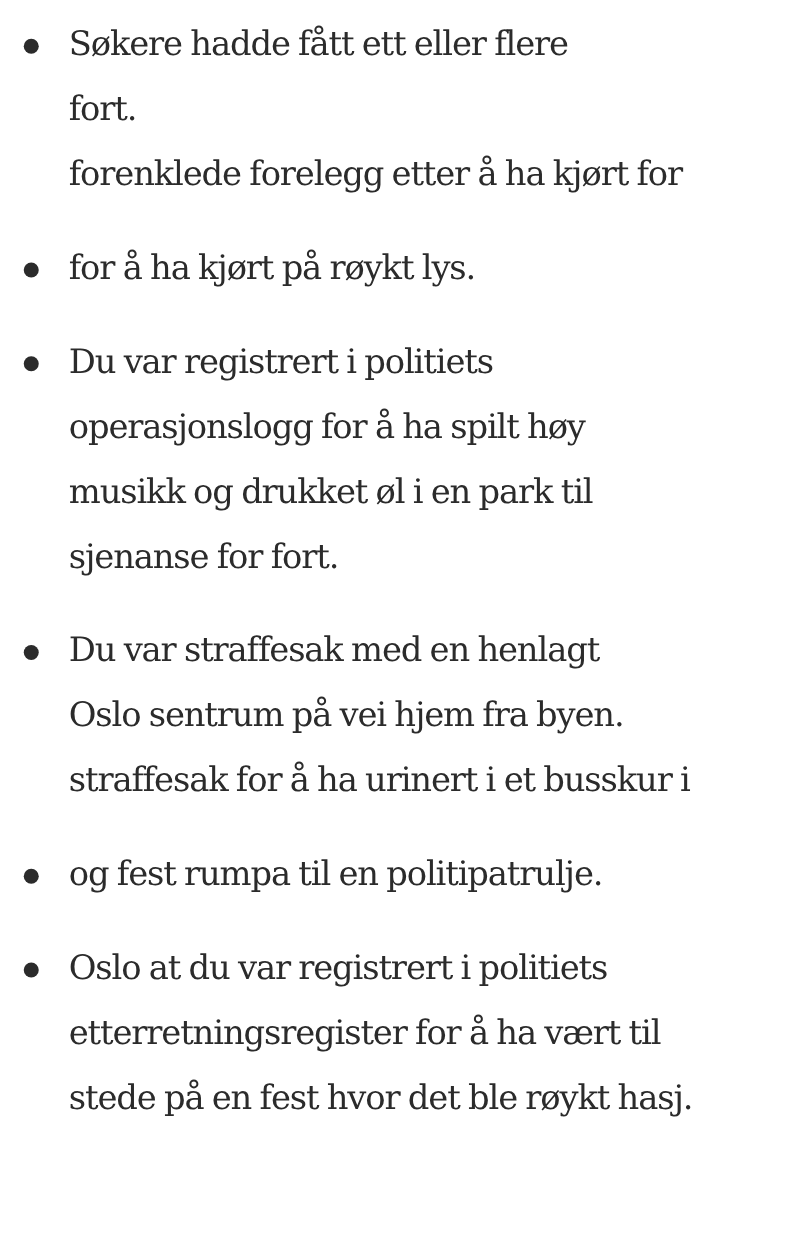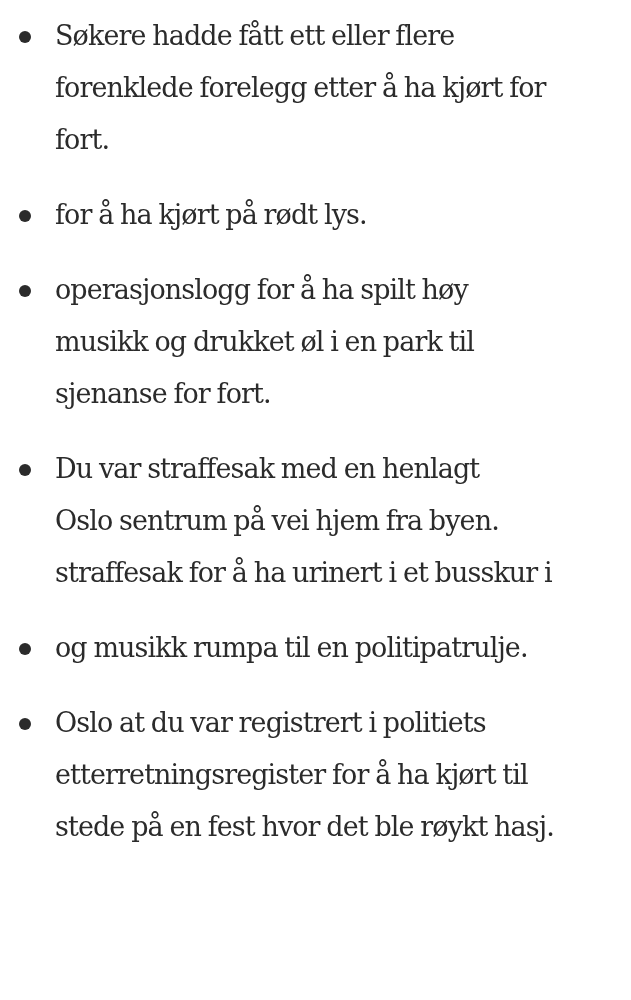--- a/index.html
+++ b/index.html
@@ -31,43 +31,44 @@
     .line { display: block; white-space: nowrap; }
   </style>
 </head>
 <body>
 
 <div class="doc">
   <ul class="bullets">
     <li>
       <span class="bullet-dot"></span>
       <span class="line">Søkere hadde fått ett eller flere</span>
+      <span class="line">fort.</span>
       <span class="line">forenklede forelegg etter å ha kjørt for</span>
-      <span class="line">fort.</span>
     </li>
     <li>
       <span class="bullet-dot"></span>
-      <span class="line">for å ha kjørt på rødt lys.</span>
+      <span class="line">for å ha kjørt på røykt lys.</span>
     </li>
     <li>
       <span class="bullet-dot"></span>
+      <span class="line">Du var registrert i politiets</span>
       <span class="line">operasjonslogg for å ha spilt høy</span>
       <span class="line">musikk og drukket øl i en park til</span>
       <span class="line">sjenanse for fort.</span>
     </li>
     <li>
       <span class="bullet-dot"></span>
       <span class="line">Du var straffesak med en henlagt</span>
       <span class="line">Oslo sentrum på vei hjem fra byen.</span>
       <span class="line">straffesak for å ha urinert i et busskur i</span>
     </li>
     <li>
       <span class="bullet-dot"></span>
-      <span class="line">og musikk rumpa til en politipatrulje.</span>
+      <span class="line">og fest rumpa til en politipatrulje.</span>
     </li>
     <li>
       <span class="bullet-dot"></span>
       <span class="line">Oslo at du var registrert i politiets</span>
-      <span class="line">etterretningsregister for å ha kjørt til</span>
+      <span class="line">etterretningsregister for å ha vært til</span>
       <span class="line">stede på en fest hvor det ble røykt hasj.</span>
     </li>
   </ul>
 </div>
 
 </body></html>

